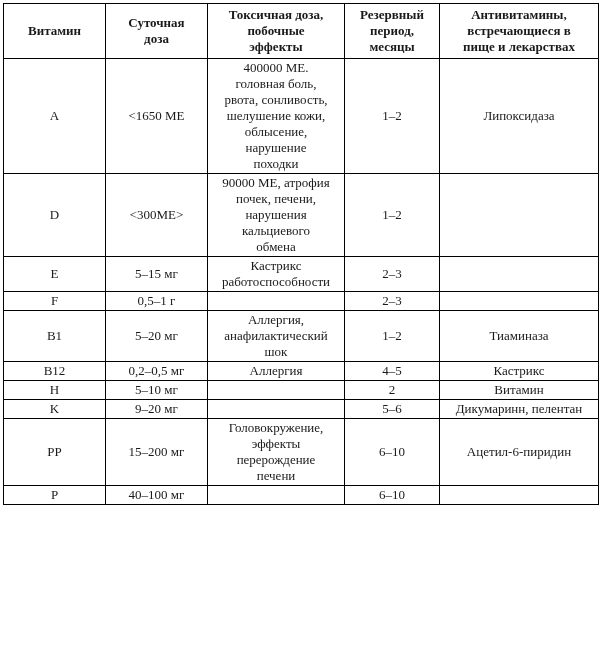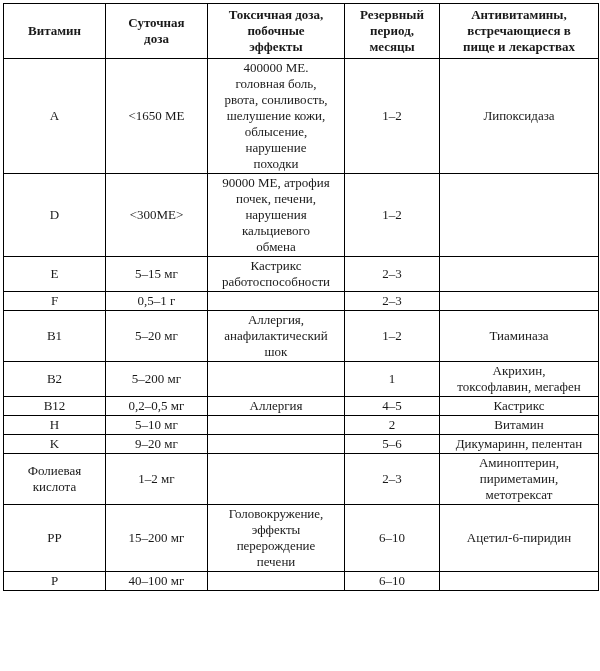--- a/index.html
+++ b/index.html
@@ -111,57 +111,39 @@
         <tr>
           <td>B1</td>
           <td>5–20 мг</td>
           <td>Аллергия,
 анафилактический
 шок</td>
           <td>1–2</td>
           <td>Тиаминаза</td>
         </tr>
         <tr>
-          <td>B2</td>
-          <td>5–200 мг</td>
-          <td></td>
-          <td>1</td>
-          <td>Акрихин,
-токсофлавин, мегафен</td>
-        </tr>
-        <tr>
           <td>B12</td>
           <td>0,2–0,5 мг</td>
           <td>Аллергия</td>
           <td>4–5</td>
           <td>Кастрикс</td>
         </tr>
         <tr>
           <td>H</td>
           <td>5–10 мг</td>
           <td></td>
           <td>2</td>
           <td>Витамин</td>
         </tr>
         <tr>
           <td>K</td>
           <td>9–20 мг</td>
           <td></td>
           <td>5–6</td>
           <td>Дикумаринн, пелентан</td>
-        </tr>
-        <tr>
-          <td>Фолиевая
-кислота</td>
-          <td>1–2 мг</td>
-          <td></td>
-          <td>2–3</td>
-          <td>Аминоптерин,
-пириметамин,
-метотрексат</td>
         </tr>
         <tr>
           <td>PP</td>
           <td>15–200 мг</td>
           <td>Головокружение,
 эффекты
 перерождение
 печени</td>
           <td>6–10</td>
           <td>Ацетил-6-пиридин</td>

